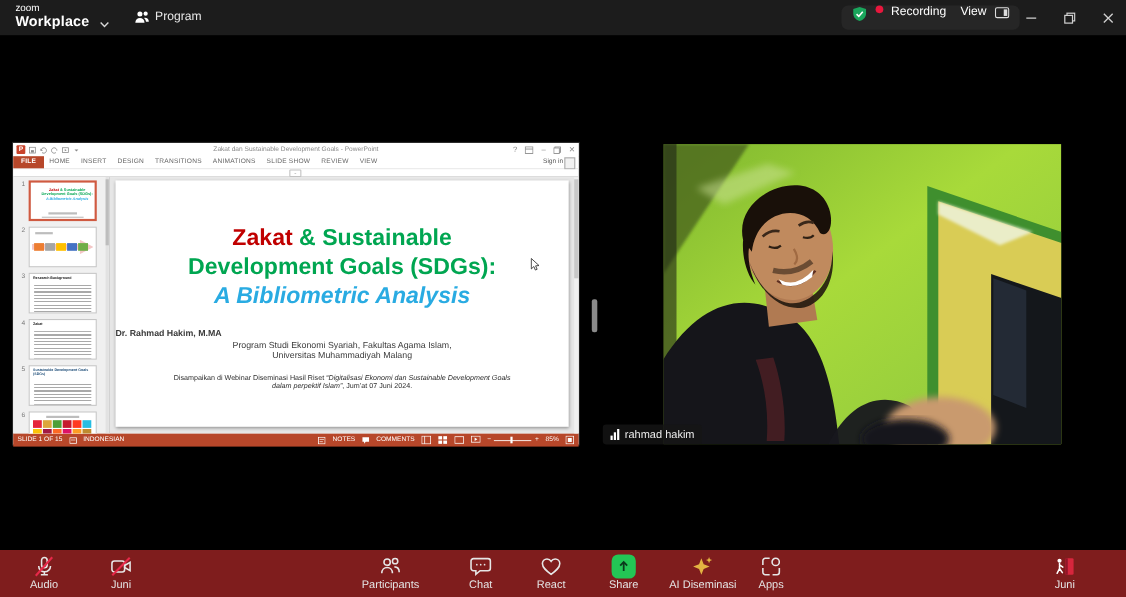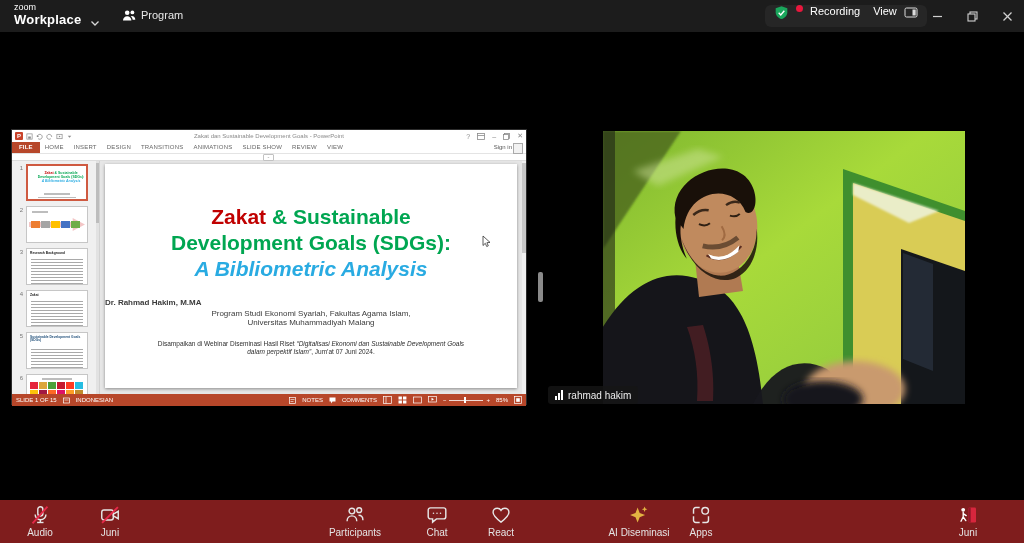--- a/index.html
+++ b/index.html
@@ -492,20 +492,31 @@
 
   <div class="tb-item" style="left:501px">
     <span class="tb-ic">
       <svg width="22" height="22" viewBox="0 0 20 20" stroke="#e6e6e6" fill="none" stroke-width="1.3">
         <path d="M10 16.5C6 13.5 2.8 11 2.8 7.6 2.8 5.4 4.5 3.8 6.6 3.8c1.4 0 2.7.7 3.4 1.9.7-1.2 2-1.9 3.4-1.9 2.1 0 3.8 1.6 3.8 3.8 0 3.4-3.2 5.9-7.2 8.9z"></path>
       </svg>
     </span>
     <span class="tb-label">React</span>
   </div>
 
+  <div class="tb-item" style="left:567px">
+    <span class="tb-ic">
+      <span class="share-box">
+        <svg width="14" height="14" viewBox="0 0 14 14" stroke="#0b3a1c" fill="none" stroke-width="1.6">
+          <line x1="7" y1="11" x2="7" y2="3"></line>
+            <polyline points="3.8,6.2 7,3 10.2,6.2"></polyline>
+        </svg>
+      </span>
+    </span>
+    <span class="tb-label">Share</span>
+  </div>
 
   <div class="tb-item" style="left:639px">
     <span class="tb-ic">
       <svg width="20" height="20" viewBox="0 0 20 20" fill="#e3b342">
         <path d="M8.6 2.6 10.7 8l5.4 2.1-5.4 2.1-2.1 5.4-2.1-5.4-5.4-2.1 5.4-2.1z"></path>
         <path d="M15.6 1.4l.8 2 2 .8-2 .8-.8 2-.8-2-2-.8 2-.8z"></path>
       </svg>
     </span>
     <span class="tb-label">AI Diseminasi</span>
   </div>

